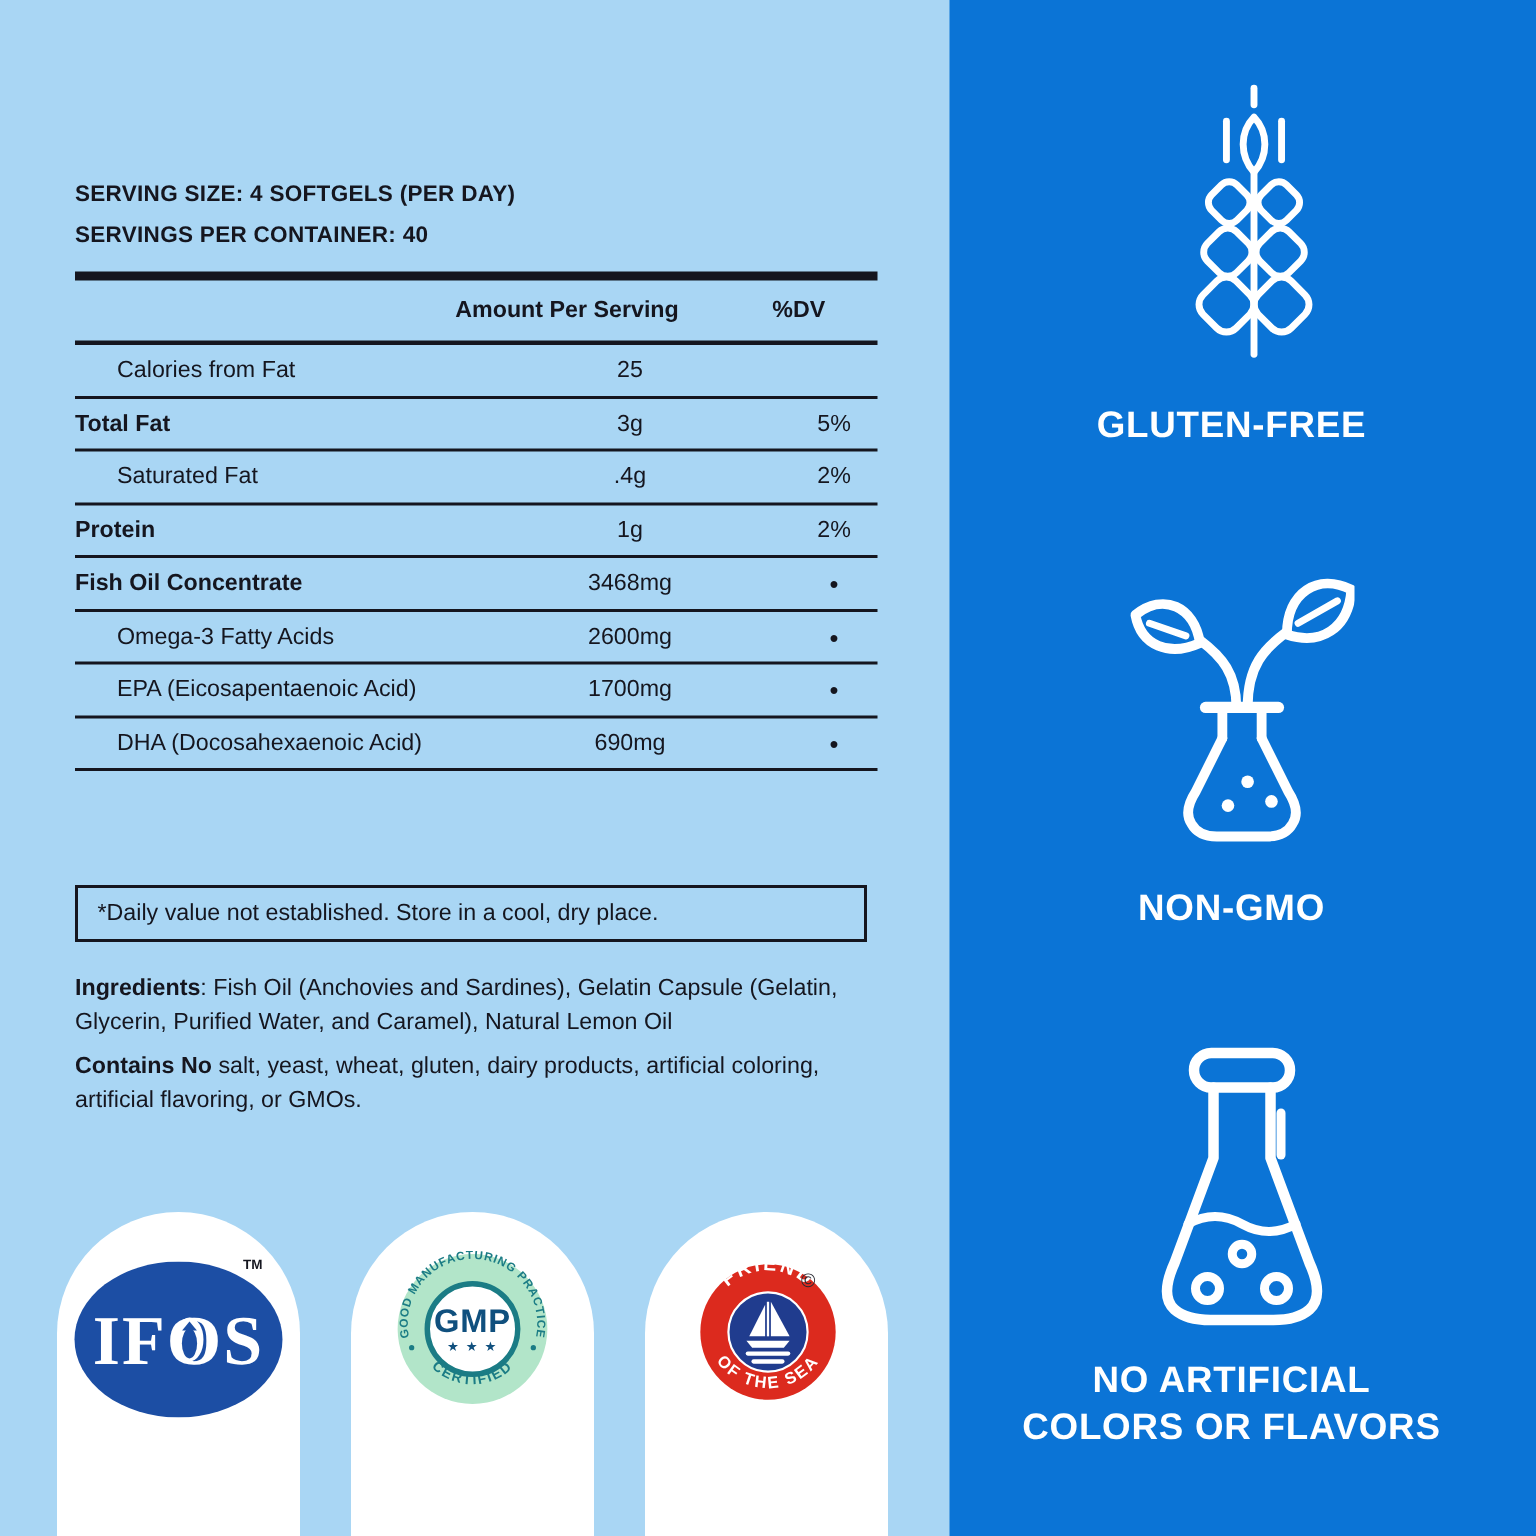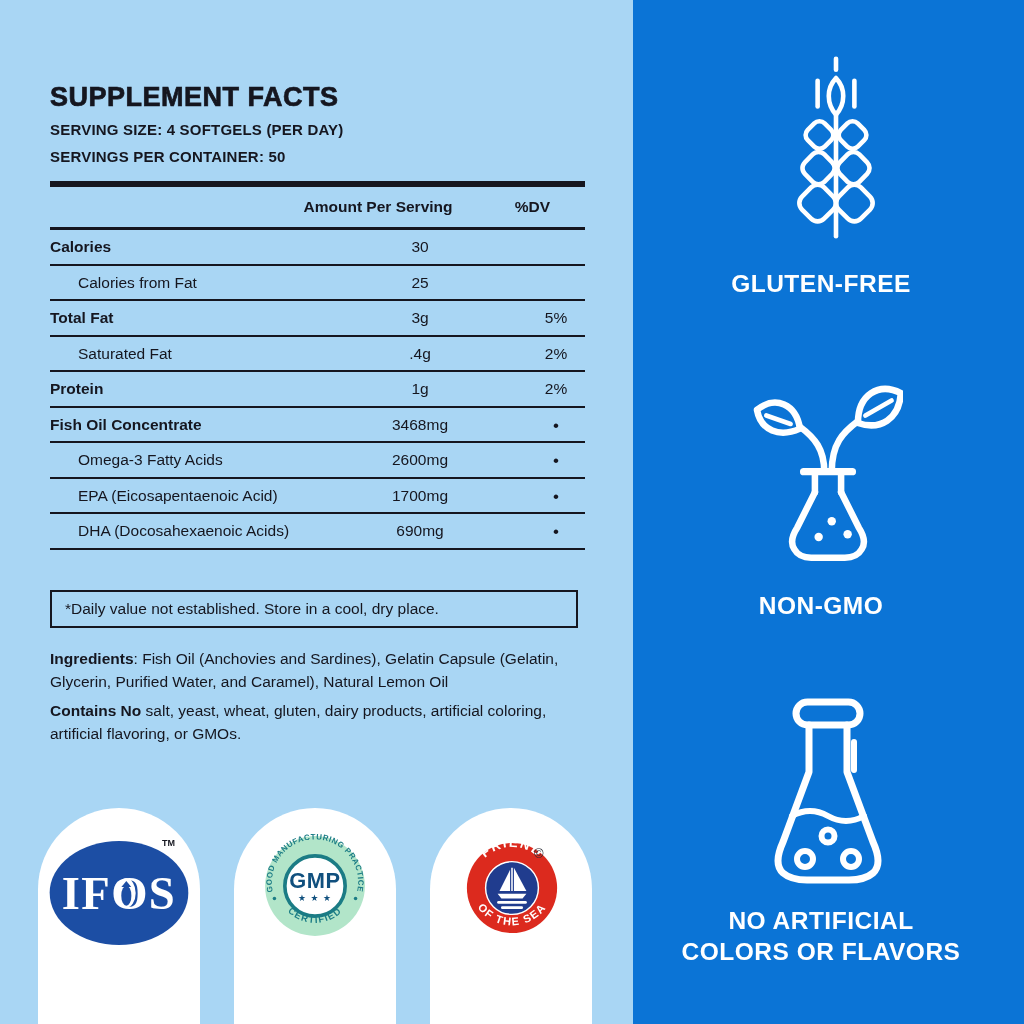--- a/index.html
+++ b/index.html
@@ -62,37 +62,31 @@
   #plant-svg{left:120px;top:380px;}
   #flask-svg{left:125px;top:696px;}
   .wstroke{fill:none;stroke:#fff;stroke-linecap:round;stroke-linejoin:round;}
   .wfill{fill:#fff;stroke:none;}
 </style>
 </head>
 <body>
 
 <div id="canvas">
 
-  <div id="sf-title" class="ink">SUPPLEMENT FACTS</div>
   <div id="sf-sub1" class="sf-sub ink">SERVING SIZE: 4 SOFTGELS (PER DAY)</div>
-  <div id="sf-sub2" class="sf-sub ink">SERVINGS PER CONTAINER: 50</div>
+  <div id="sf-sub2" class="sf-sub ink">SERVINGS PER CONTAINER: 40</div>
 
   <div id="facts-table" class="ink">
     <div class="thickbar"></div>
     <div class="thead">
       <span class="th-amount">Amount Per Serving</span>
       <span class="th-dv">%DV</span>
     </div>
 
     <div class="trow">
-      <span class="tl bold">Calories</span>
-      <span class="ta">30</span>
-      <span class="td"></span>
-    </div>
-    <div class="trow">
       <span class="tl indent">Calories from Fat</span>
       <span class="ta">25</span>
       <span class="td"></span>
     </div>
     <div class="trow">
       <span class="tl bold">Total Fat</span>
       <span class="ta">3g</span>
       <span class="td">5%</span>
     </div>
     <div class="trow">
@@ -114,21 +108,21 @@
       <span class="tl indent">Omega-3 Fatty Acids</span>
       <span class="ta">2600mg</span>
       <span class="td dot">*</span>
     </div>
     <div class="trow">
       <span class="tl indent">EPA (Eicosapentaenoic Acid)</span>
       <span class="ta">1700mg</span>
       <span class="td dot">*</span>
     </div>
     <div class="trow">
-      <span class="tl indent">DHA (Docosahexaenoic Acids)</span>
+      <span class="tl indent">DHA (Docosahexaenoic Acid)</span>
       <span class="ta">690mg</span>
       <span class="td dot">*</span>
     </div>
   </div>
 
   <div id="note-box" class="ink">
     <span>*Daily value not established.  Store in a cool, dry place.</span>
   </div>
 
   <div id="ingredients-para" class="para ink">

